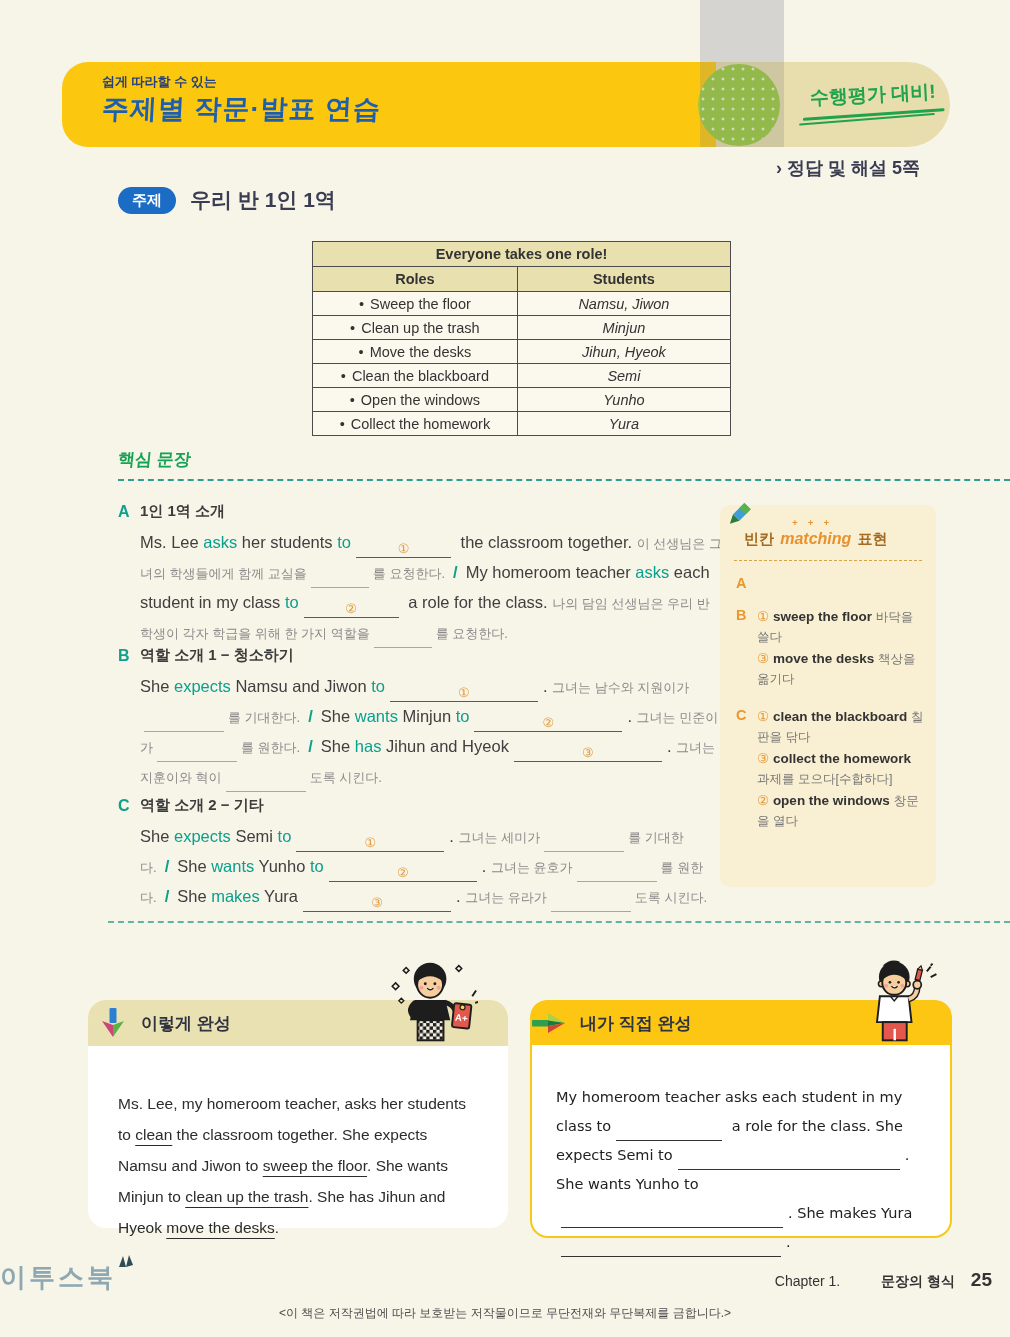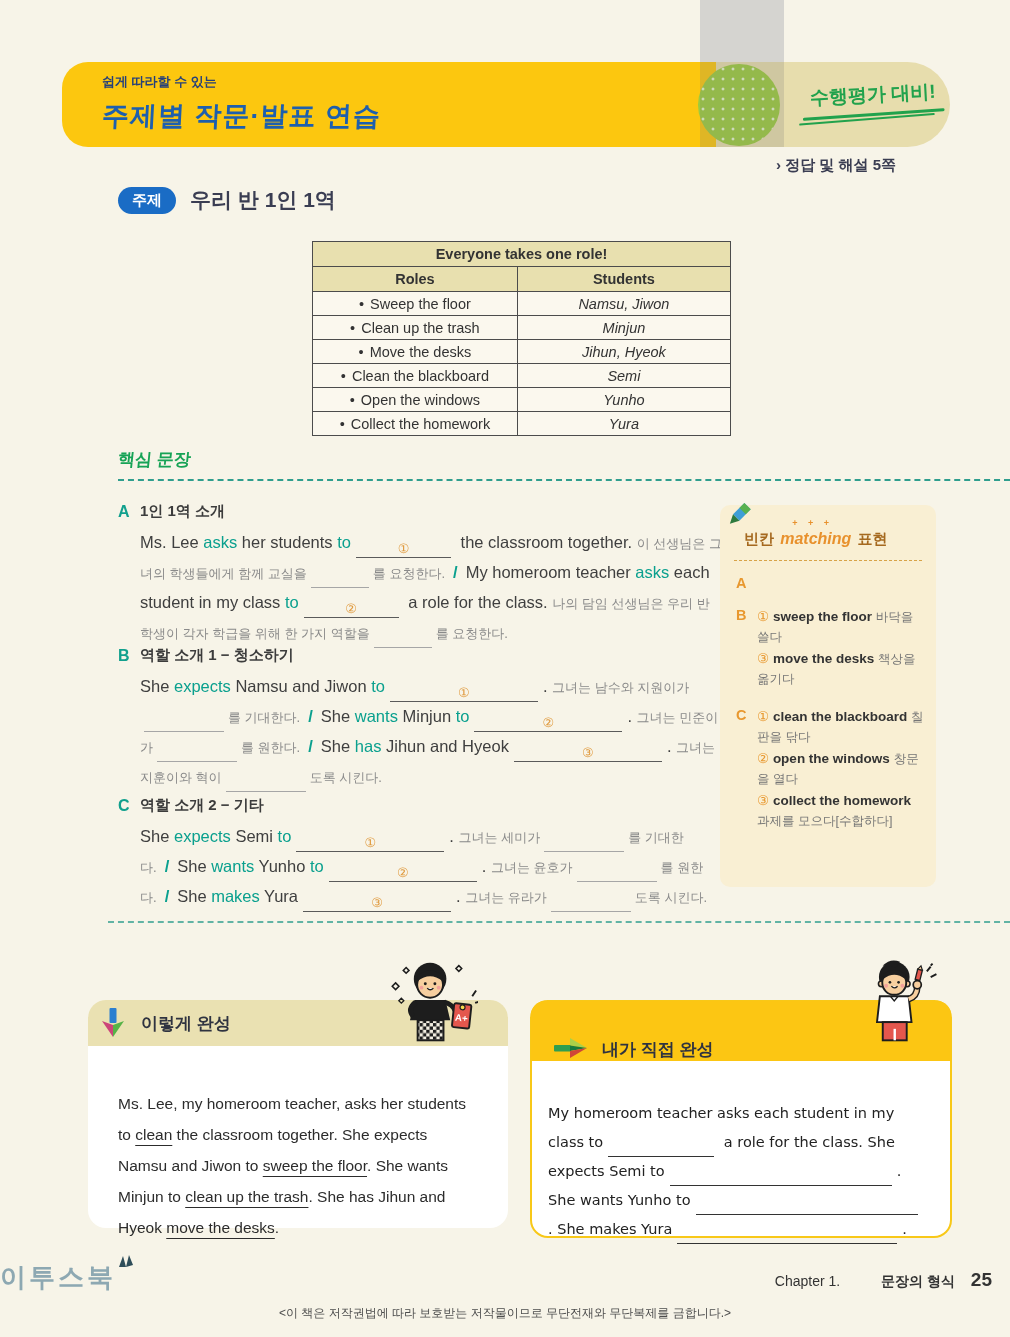--- a/index.html
+++ b/index.html
@@ -11,28 +11,28 @@
   .gray-strip-overlay{position:absolute;left:700px;top:62px;width:84px;height:85px;
         background:rgba(125,125,118,0.22);z-index:6;}
 
   
   .banner{position:absolute;left:62px;top:62px;width:888px;height:85px;z-index:1;}
   .banner-yellow{position:absolute;left:0;top:0;width:708px;height:85px;background:#fcc70f;border-radius:26px 0 0 26px;}
   .banner-tan{position:absolute;left:654px;top:0;width:234px;height:85px;background:#e7ddad;border-radius:0 43px 43px 0;}
   .dot-circle{position:absolute;left:636px;top:2px;width:82px;height:82px;border-radius:50%;background-color:#9bcb3f;
         background-image:radial-gradient(rgba(255,255,255,.75) 1.3px,transparent 1.7px);background-size:10px 10px;}
   .banner-texts{position:absolute;left:40px;top:11px;}
-  .tagline{font-size:13px;font-weight:bold;color:#25407a;margin-bottom:7px;}
+  .tagline{font-size:13px;font-weight:bold;color:#25407a;}
   .main-title{font-size:27px;font-weight:bold;color:#1d5fae;letter-spacing:1px;transform:skewX(-3deg);}
   .hand-badge{position:absolute;left:736px;top:20px;width:150px;text-align:center;color:#21a24c;
         font-weight:bold;font-size:19px;transform:rotate(-3deg);}
   .hand-underline{height:3px;background:#21a24c;margin:5px 4px 0 4px;border-radius:2px;transform:rotate(-1deg);}
   .hand-underline2{height:1.5px;background:#21a24c;margin:2px 14px 0 0;border-radius:2px;transform:rotate(-1.5deg);}
 
-  .answer-ref{position:absolute;right:114px;top:156px;font-size:15px;font-weight:bold;color:#3a3d52;}
+  .answer-ref{position:absolute;right:90px;top:156px;font-size:18px;font-weight:bold;color:#3a3d52;}
 
   
   .topic-row{position:absolute;left:118px;top:186px;display:flex;align-items:center;}
   .topic-badge{background:#1a6cc5;color:#fff;font-size:15px;font-weight:bold;padding:4px 14px;border-radius:16px;}
   .topic-title{margin-left:14px;font-size:21px;font-weight:bold;color:#3a3d52;}
 
   
   .role-table{position:absolute;left:312px;top:241px;width:419px;border-collapse:collapse;font-size:14.5px;color:#333;text-align:center;}
   .role-table th,.role-table td{border:1.4px solid #4c4c4c;}
   .role-table thead th{background:#e8e0af;font-weight:bold;padding:4px 0;}
@@ -80,22 +80,22 @@
 
   
   .comp-box{position:absolute;left:88px;top:1000px;width:420px;height:228px;background:#fff;border-radius:18px;}
   .comp-head{height:46px;background:#eae1b2;border-radius:18px 18px 0 0;display:flex;align-items:center;padding-left:10px;}
   .box-label{margin-left:13px;font-size:17px;font-weight:bold;color:#2f3340;}
   .comp-body{padding:26px 30px 0 30px;font-size:15.5px;line-height:31px;color:#2c2c2c;}
   .comp-body .seg-en{color:#2c2c2c;}
 
   .diy-box{position:absolute;left:530px;top:1000px;width:418px;height:234px;background:#fff;
         border:2px solid #f8c818;border-radius:18px;}
-  .diy-head{height:60px;background:#fcc613;border-radius:14px 14px 0 0;display:flex;align-items:flex-end;padding-left:22px;margin:-1px;}
-  .diy-body{padding:24px 26px 0 16px;font-family:"DejaVu Sans",sans-serif;font-size:14.5px;line-height:29px;color:#222;}
+  .diy-head{height:44px;background:#fcc613;border-radius:14px 14px 0 0;display:flex;align-items:center;margin:-1px;}
+  .diy-body{padding:24px 26px 0 24px;font-family:"DejaVu Sans",sans-serif;font-size:14.5px;line-height:29px;color:#222;}
 
   .char-a{position:absolute;left:298px;top:-44px;z-index:2;}
   .char-b{position:absolute;left:322px;top:-46px;z-index:2;}
 
   
   .logo{position:absolute;left:0;right:0;top:1260px;text-align:left;font-size:26px;font-weight:bold;
         color:#8da8b2;letter-spacing:3px;}
   .logo svg{vertical-align:top;margin:-6px 0 0 1px;}
   .chapter{position:absolute;right:18px;top:1269px;font-size:14px;color:#333;}
   .chapter .bold{font-weight:bold;margin-left:37px;}
@@ -240,29 +240,29 @@
     <div class="mb-group">
       <span class="mb-letter">C</span>
       <div class="mb-items">
     <div class="mb-item">
       <span class="mb-num">①</span>
       <span class="mb-en">clean the blackboard</span>
       <span class="mb-ko"> 칠판을 닦다</span>
     </div>
 
     <div class="mb-item">
+      <span class="mb-num">③</span>
+      <span class="mb-en">collect the homework</span>
+      <span class="mb-ko"> 과제를 모으다[수합하다]</span>
+    </div>
+
+    <div class="mb-item">
       <span class="mb-num">②</span>
       <span class="mb-en">open the windows</span>
       <span class="mb-ko"> 창문을 열다</span>
-    </div>
-
-    <div class="mb-item">
-      <span class="mb-num">③</span>
-      <span class="mb-en">collect the homework</span>
-      <span class="mb-ko"> 과제를 모으다[수합하다]</span>
     </div>
   </div>
     </div>
   </div>
   </aside>
 
   <div class="bottom-dash"></div>
 
   <div class="comp-box">
     <svg class="char-a" width="92" height="92" viewBox="0 0 96 96">

